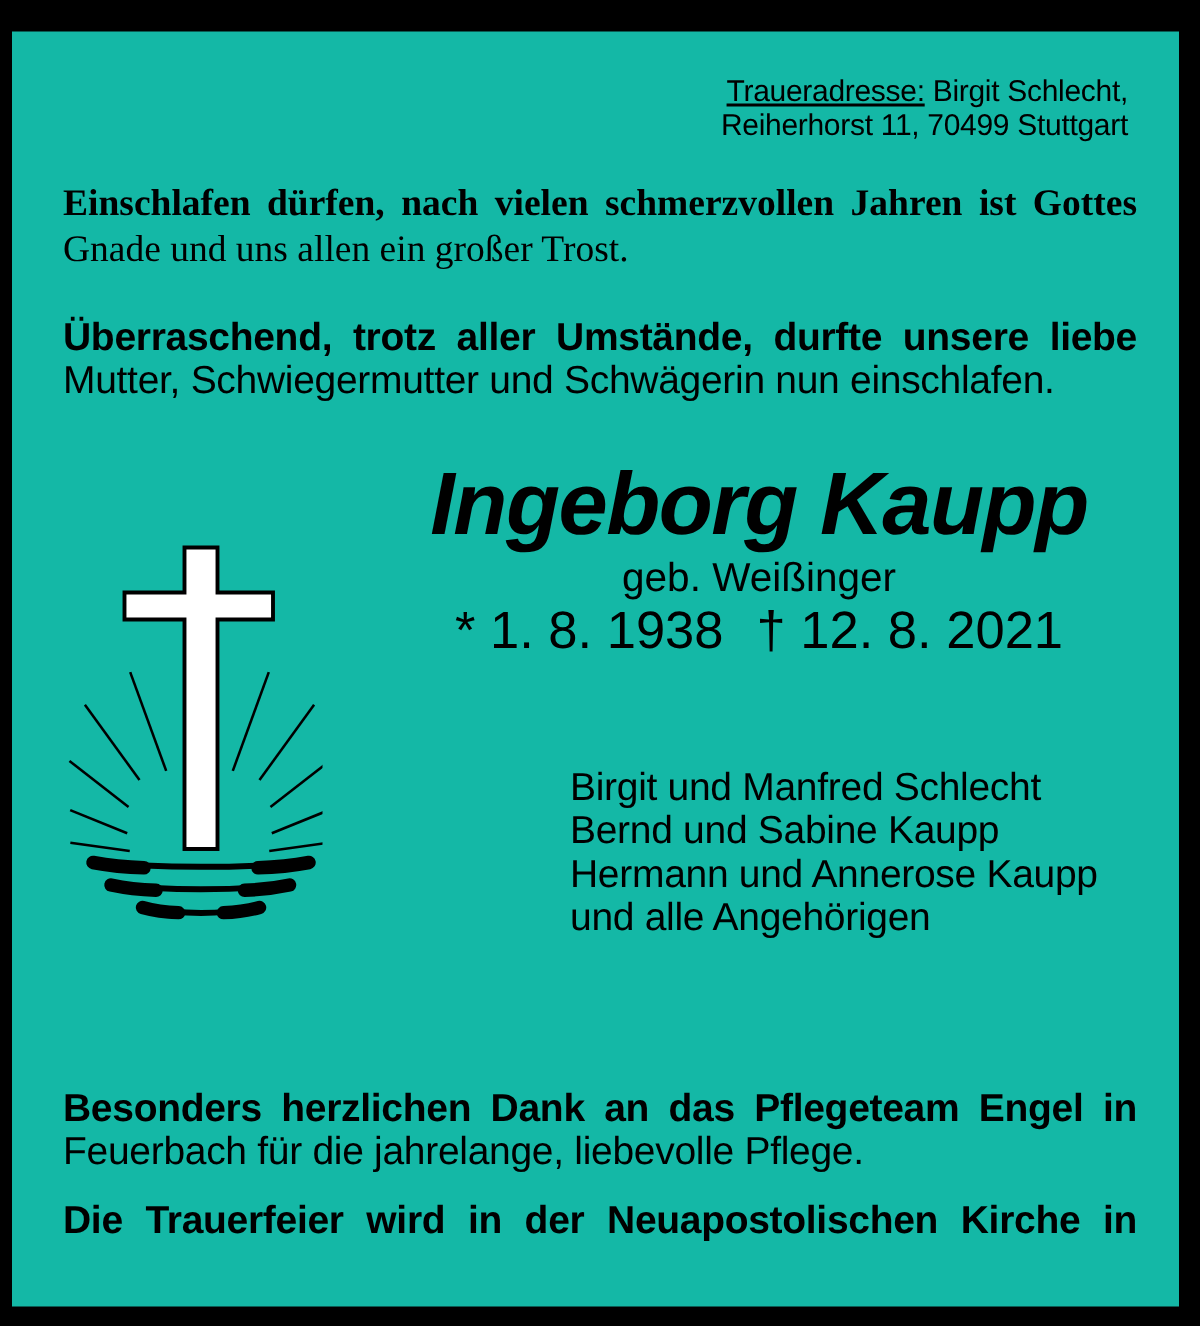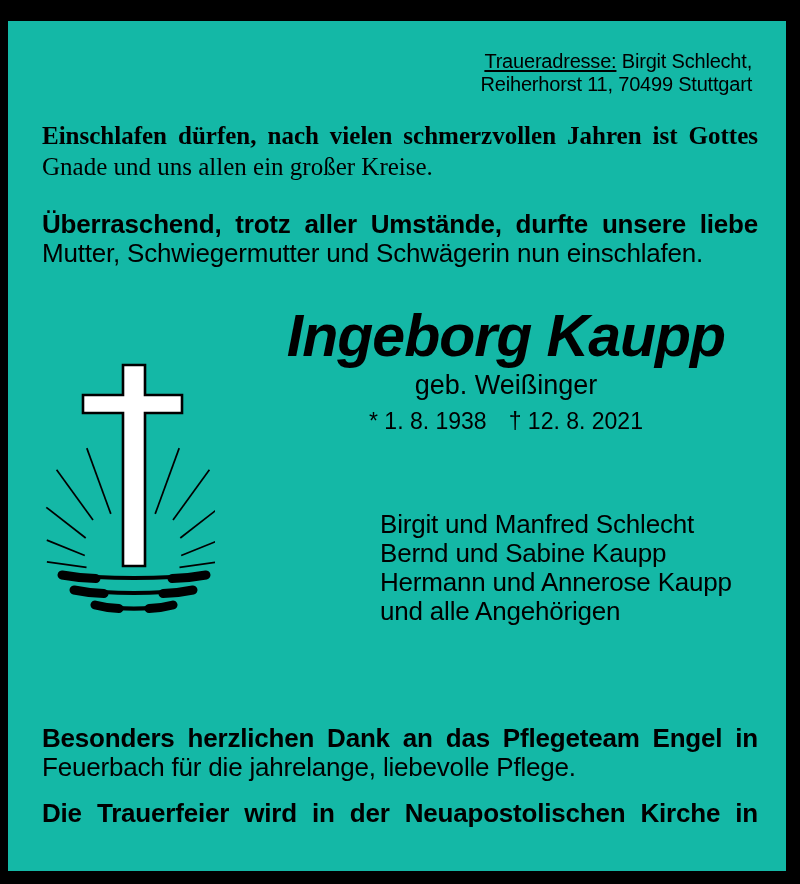--- a/index.html
+++ b/index.html
@@ -46,21 +46,21 @@
   .funeral { top:778px; }
 
   
   .center-block { top:286px; left:252px; width:492px; text-align:center; }
   .name {
     font-size:59px; line-height:58px;
     font-weight:bold; font-style:italic;
     letter-spacing:-1px; white-space:nowrap;
   }
   .maiden { font-size:27px; line-height:30px; margin-top:5px; }
-  .dates  { font-size:23px; line-height:30px; margin-top:6px; white-space:nowrap; }
+  .dates  { font-size:35px; line-height:30px; margin-top:6px; white-space:nowrap; }
   .dates .death { margin-left:22px; }
 
   
   .emblem { top:342px; left:37px; width:170px; height:250px; }
 
   
   .mourners {
     top:489px; left:372px;
     font-size:26px; line-height:29px;
     letter-spacing:-0.2px;
@@ -72,21 +72,21 @@
 <div class="page">
   <div class="panel">
 
     <div class="abs addr">
       <div class="line"><span class="u">Traueradresse:</span><span> Birgit Schlecht,</span></div>
       <div class="line">Reiherhorst 11, 70499 Stuttgart</div>
     </div>
 
     <div class="abs quote">
       <div class="line just">Einschlafen dürfen, nach vielen schmerzvollen Jahren ist Gottes</div>
-      <div class="line">Gnade und uns allen ein großer Kreise.</div>
+      <div class="line">Gnade und uns allen ein großer Trost.</div>
     </div>
 
     <div class="abs para intro">
       <div class="line just">Überraschend, trotz aller Umstände, durfte unsere liebe</div>
       <div class="line">Mutter, Schwiegermutter und Schwägerin nun einschlafen.</div>
     </div>
 
     <div class="abs center-block">
       <div class="name">Ingeborg Kaupp</div>
       <div class="maiden">geb. Weißinger</div>

